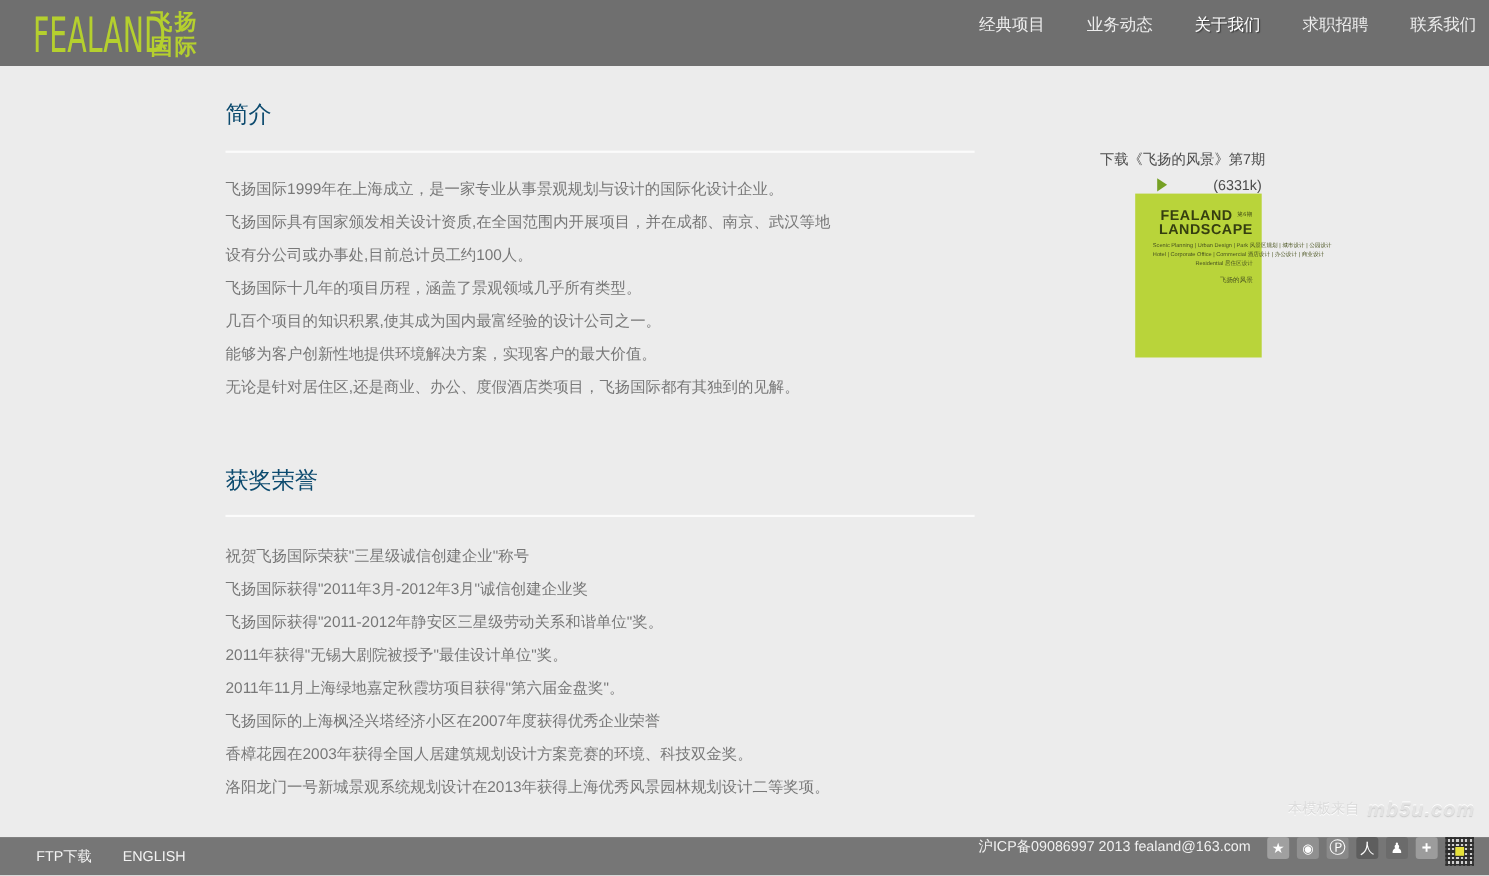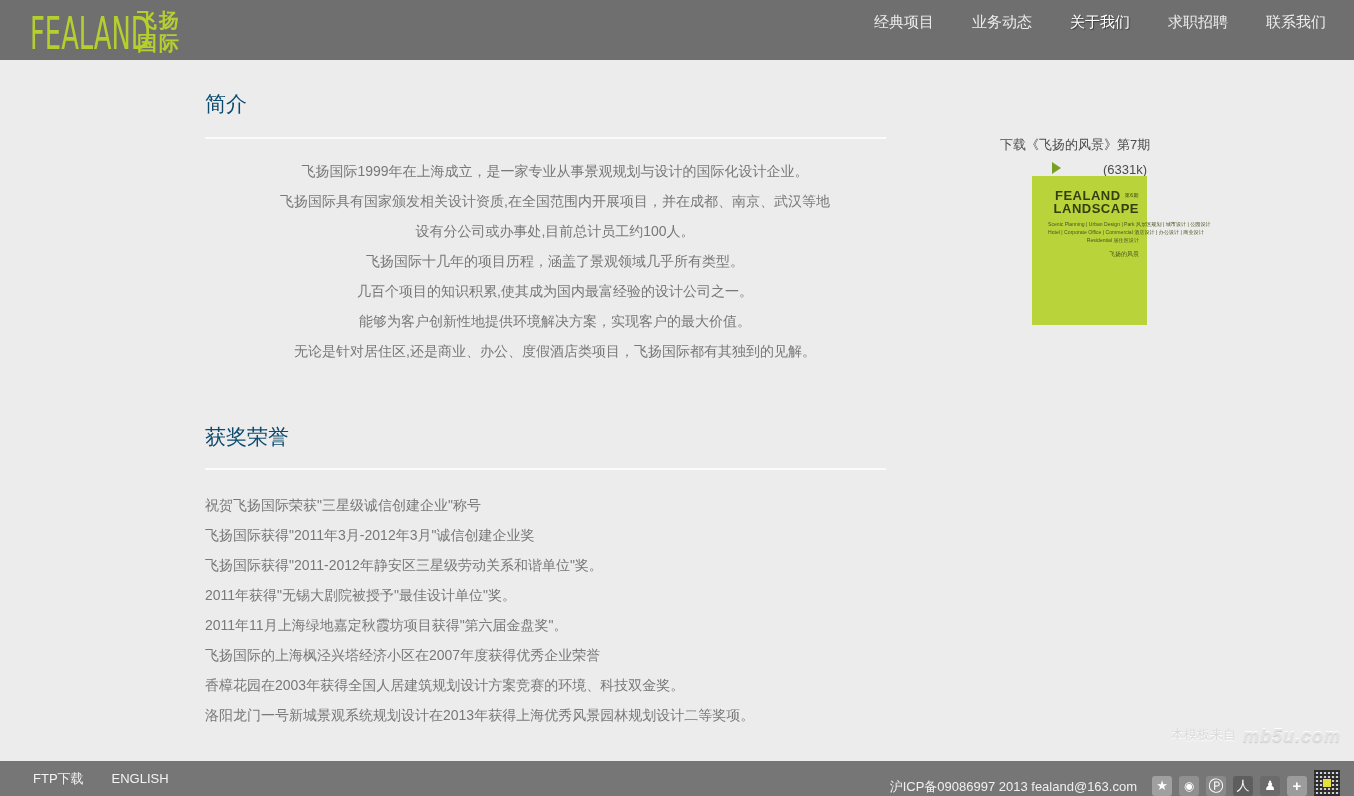--- a/index.html
+++ b/index.html
@@ -6,21 +6,21 @@
   #page{position:relative;width:1354px;height:796px;background:#ececec;overflow:hidden;}
 
   
   .header{position:absolute;left:0;top:0;width:1354px;height:60px;background:#6f6f6f;}
   .logo{position:absolute;left:30px;top:7px;display:flex;align-items:flex-start;cursor:pointer;}
   .logo-en{font-size:34px;font-weight:400;color:#b5d02e;letter-spacing:0px;
            transform:scale(0.76,1.30);transform-origin:left top;line-height:40px;
            font-family:"DejaVu Sans",sans-serif;}
   .logo-cn{margin-left:-58px;margin-top:2px;width:56px;color:#b5d02e;font-weight:bold;
            font-size:20px;line-height:23px;letter-spacing:2px;text-align:center;}
-  .nav{position:absolute;right:28px;top:0;height:45px;display:flex;align-items:center;gap:38px;}
+  .nav{position:absolute;right:12px;top:0;height:45px;display:flex;align-items:center;gap:38px;}
   .nav-item{color:#ededed;font-size:15px;cursor:pointer;white-space:nowrap;}
   .nav-item.active{color:#ffffff;text-shadow:1px 1px 1px #3e3e3e;text-align:center;}
 
   
   .section-title{position:absolute;left:205px;font-size:21px;color:#0c4a6e;font-weight:400;}
   .divider{position:absolute;left:205px;width:681px;height:2px;background:#fbfbfb;}
   .text-block{position:absolute;left:205px;width:700px;}
   .text-block p{margin:0;height:30px;line-height:30px;font-size:14px;color:#787878;white-space:nowrap;}
 
   
@@ -42,21 +42,21 @@
   
   .watermark{position:absolute;right:13px;top:726px;display:flex;align-items:flex-start;gap:7px;cursor:pointer;}
   .wm-prefix{font-size:13px;color:#dadada;text-shadow:0 1px 0 #fff;}
   .wm-site{font-size:18px;font-weight:bold;font-style:italic;color:#e3e3e3;letter-spacing:1px;
            text-shadow:0 1px 1px #c9c9c9, 0 -1px 0 #fff;}
 
   
   .footer{position:absolute;left:0;top:761px;width:1354px;height:35px;background:#767676;}
   .footer-left{position:absolute;left:33px;top:0;height:35px;display:flex;align-items:center;gap:28px;}
   .footer-link{color:#f3f3f3;font-size:13px;cursor:pointer;white-space:nowrap;}
-  .footer-right{position:absolute;right:14px;top:0;height:35px;display:flex;align-items:flex-end;gap:7px;}
+  .footer-right{position:absolute;right:14px;top:0;height:35px;display:flex;align-items:flex-start;gap:7px;}
   .icp{color:#f0f0f0;font-size:13px;margin-right:8px;white-space:nowrap;}
   .sicon{width:20px;height:20px;border-radius:3px;display:flex;align-items:center;justify-content:center;
          color:#ffffff;font-size:13px;line-height:20px;cursor:pointer;}
   .sicon.i0{background:#a0a0a0;}
   .sicon.i1{background:#909090;font-size:12px;}
   .sicon.i2{background:#898989;font-size:15px;}
   .sicon.i3{background:#5e5e5e;}
   .sicon.i4{background:#6b6b6b;}
   .sicon.i5{background:#9c9c9c;font-weight:bold;font-size:15px;}
   .qr{width:26px;height:26px;position:relative;cursor:default;
@@ -82,21 +82,21 @@
       <span class="nav-item">经典项目</span>
       <span class="nav-item">业务动态</span>
       <span class="nav-item active">关于我们</span>
       <span class="nav-item">求职招聘</span>
       <span class="nav-item">联系我们</span>
     </div>
   </div>
 
   <div class="section-title" style="top:90px;">简介</div>
   <div class="divider" style="top:137px;"></div>
-  <div class="text-block" style="top:156px;text-align:center;">
+  <div class="text-block" style="top:156px;">
     <p>飞扬国际1999年在上海成立，是一家专业从事景观规划与设计的国际化设计企业。</p>
     <p>飞扬国际具有国家颁发相关设计资质,在全国范围内开展项目，并在成都、南京、武汉等地</p>
     <p>设有分公司或办事处,目前总计员工约100人。</p>
     <p>飞扬国际十几年的项目历程，涵盖了景观领域几乎所有类型。</p>
     <p>几百个项目的知识积累,使其成为国内最富经验的设计公司之一。</p>
     <p>能够为客户创新性地提供环境解决方案，实现客户的最大价值。</p>
     <p>无论是针对居住区,还是商业、办公、度假酒店类项目，飞扬国际都有其独到的见解。</p>
   </div>
 
   <div class="section-title" style="top:423px;">获奖荣誉</div>

